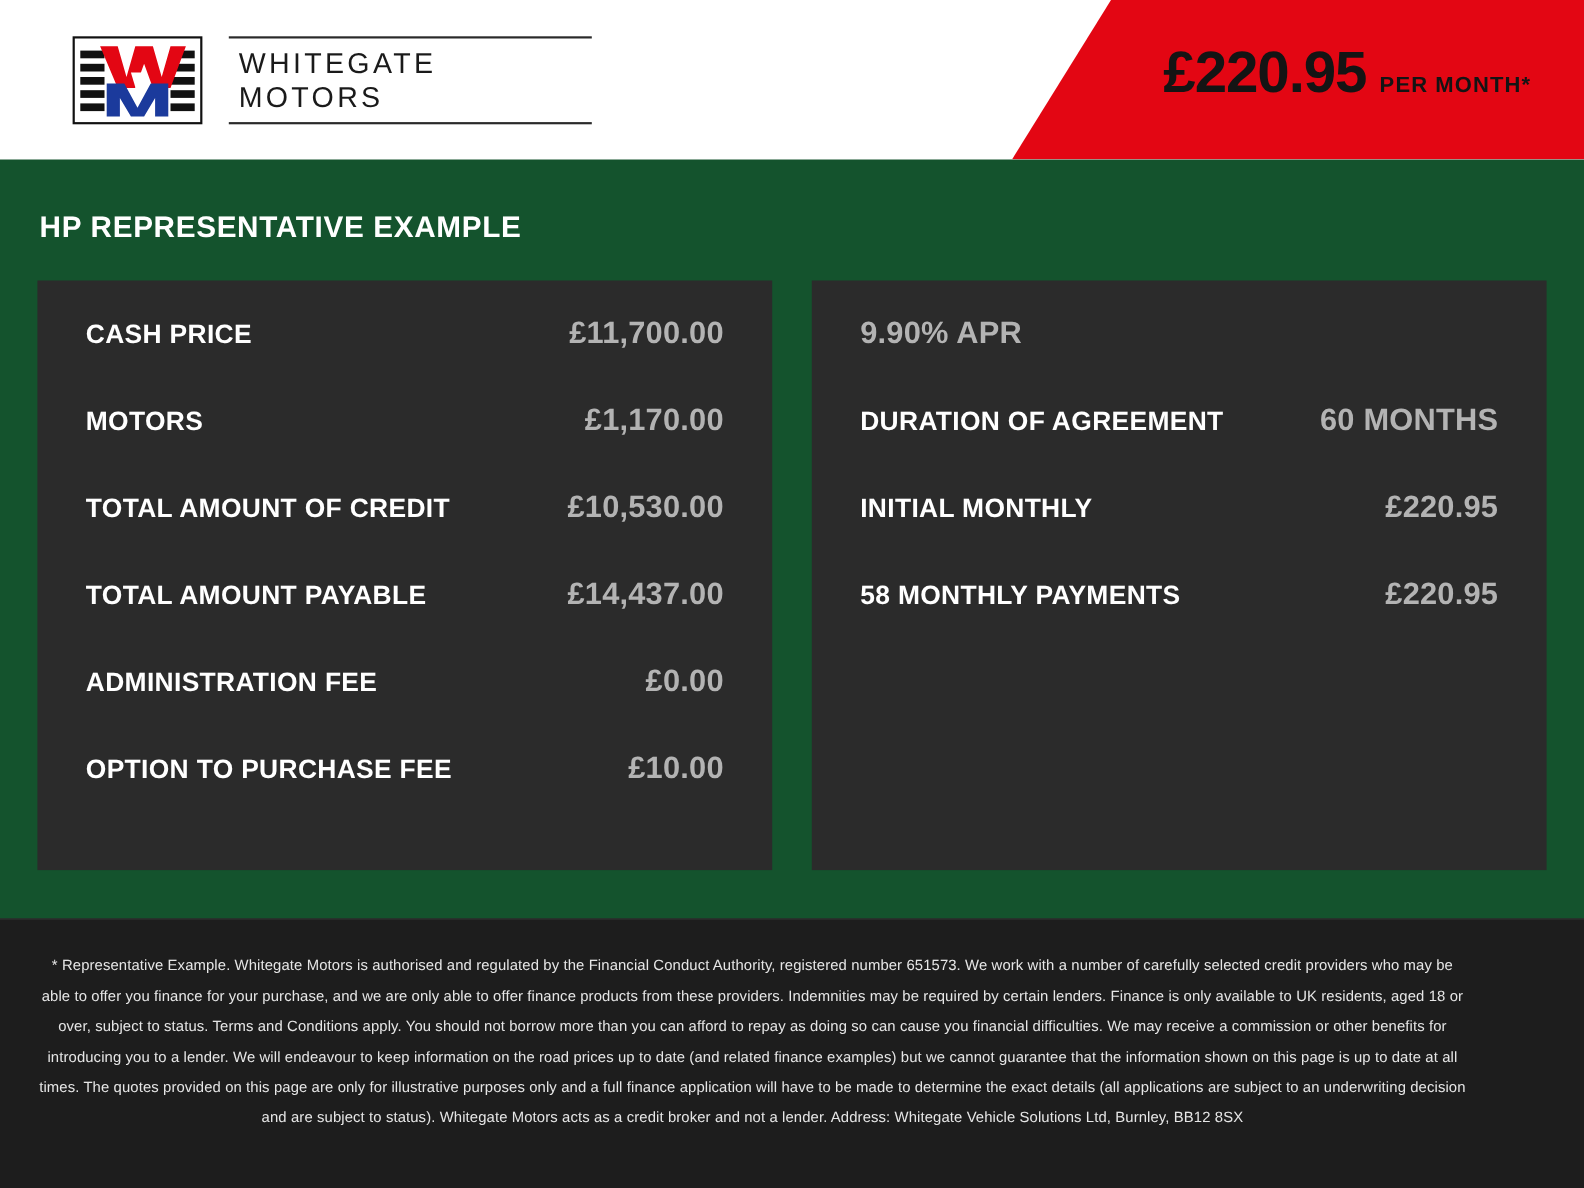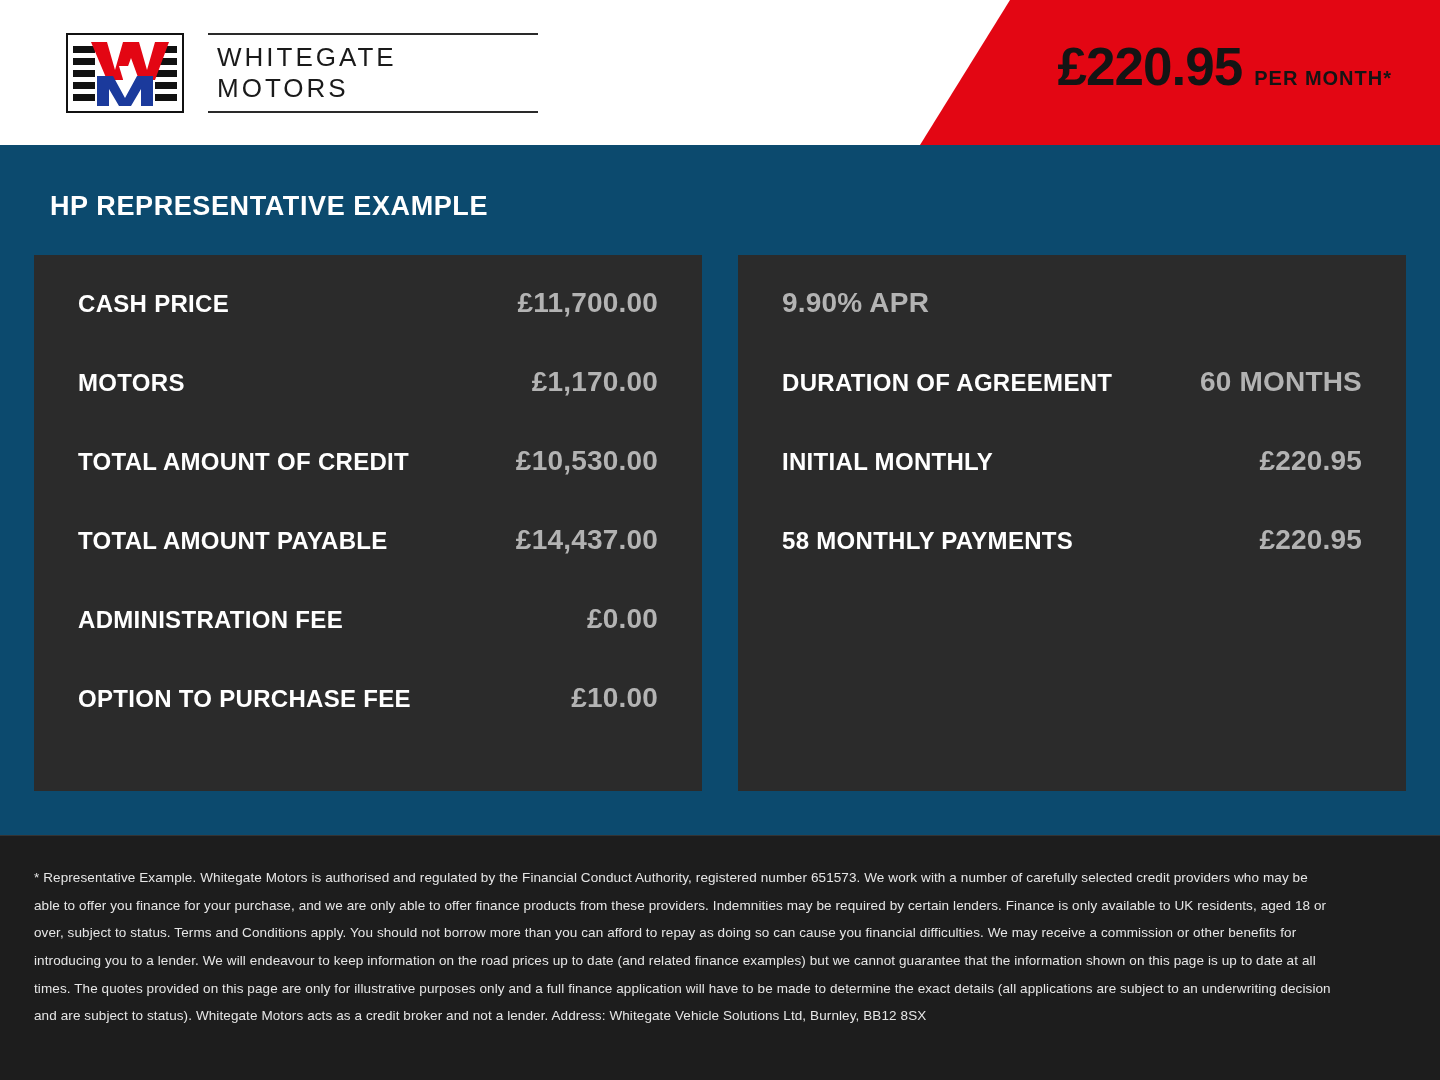--- a/index.html
+++ b/index.html
@@ -2,21 +2,21 @@
 <html><head>
 <meta charset="utf-8">
 <style>
   * { box-sizing: border-box; margin: 0; padding: 0; }
   html, body {
     width: 1440px; height: 1080px;
     background: #1b1b1b;
     font-family: "Liberation Sans", sans-serif;
     overflow: hidden;
   }
-  .page { position: relative; width: 1440px; height: 1080px; background: #0c4a6e; }
+  .page { position: relative; width: 1440px; height: 1080px; background: #14532d; }
 
   
   .header {
     position: relative;
     width: 1440px; height: 145px;
     background: #ffffff;
     overflow: hidden;
   }
   .header-red {
     position: absolute;
@@ -58,21 +58,21 @@
   .price-main {
     font-size: 53px; font-weight: 700; color: #141414; letter-spacing: -1px;
   }
   .price-sub {
     font-size: 20px; font-weight: 700; color: #141414; letter-spacing: 1px;
   }
 
   
   .main { position: relative; padding: 0 34px; }
   .section-title {
-    margin-top: 46px; margin-left: 16px;
+    margin-top: 46px; margin-left: 2px;
     font-size: 27px; font-weight: 700; color: #ffffff; letter-spacing: 0.6px;
   }
   .panels {
     display: flex; gap: 36px; margin-top: 33px;
   }
   .panel {
     flex: 1 1 0;
     background: #2b2b2b;
     padding: 32px 44px 30px 44px;
     min-height: 535px;
@@ -92,20 +92,21 @@
 
   
   .footer {
     position: absolute;
     left: 0; bottom: 0;
     width: 1440px;
     background: #1d1d1d;
     border-top: 1px solid #333;
     padding: 28px 34px 40px 34px;
     height: 245px;
+    text-align: center;
   }
   .footer p {
     color: #e6e6e6;
     font-size: 13.5px;
     line-height: 2.05;
     letter-spacing: 0.1px;
     max-width: 1300px;
   }
 </style>
 </head>

